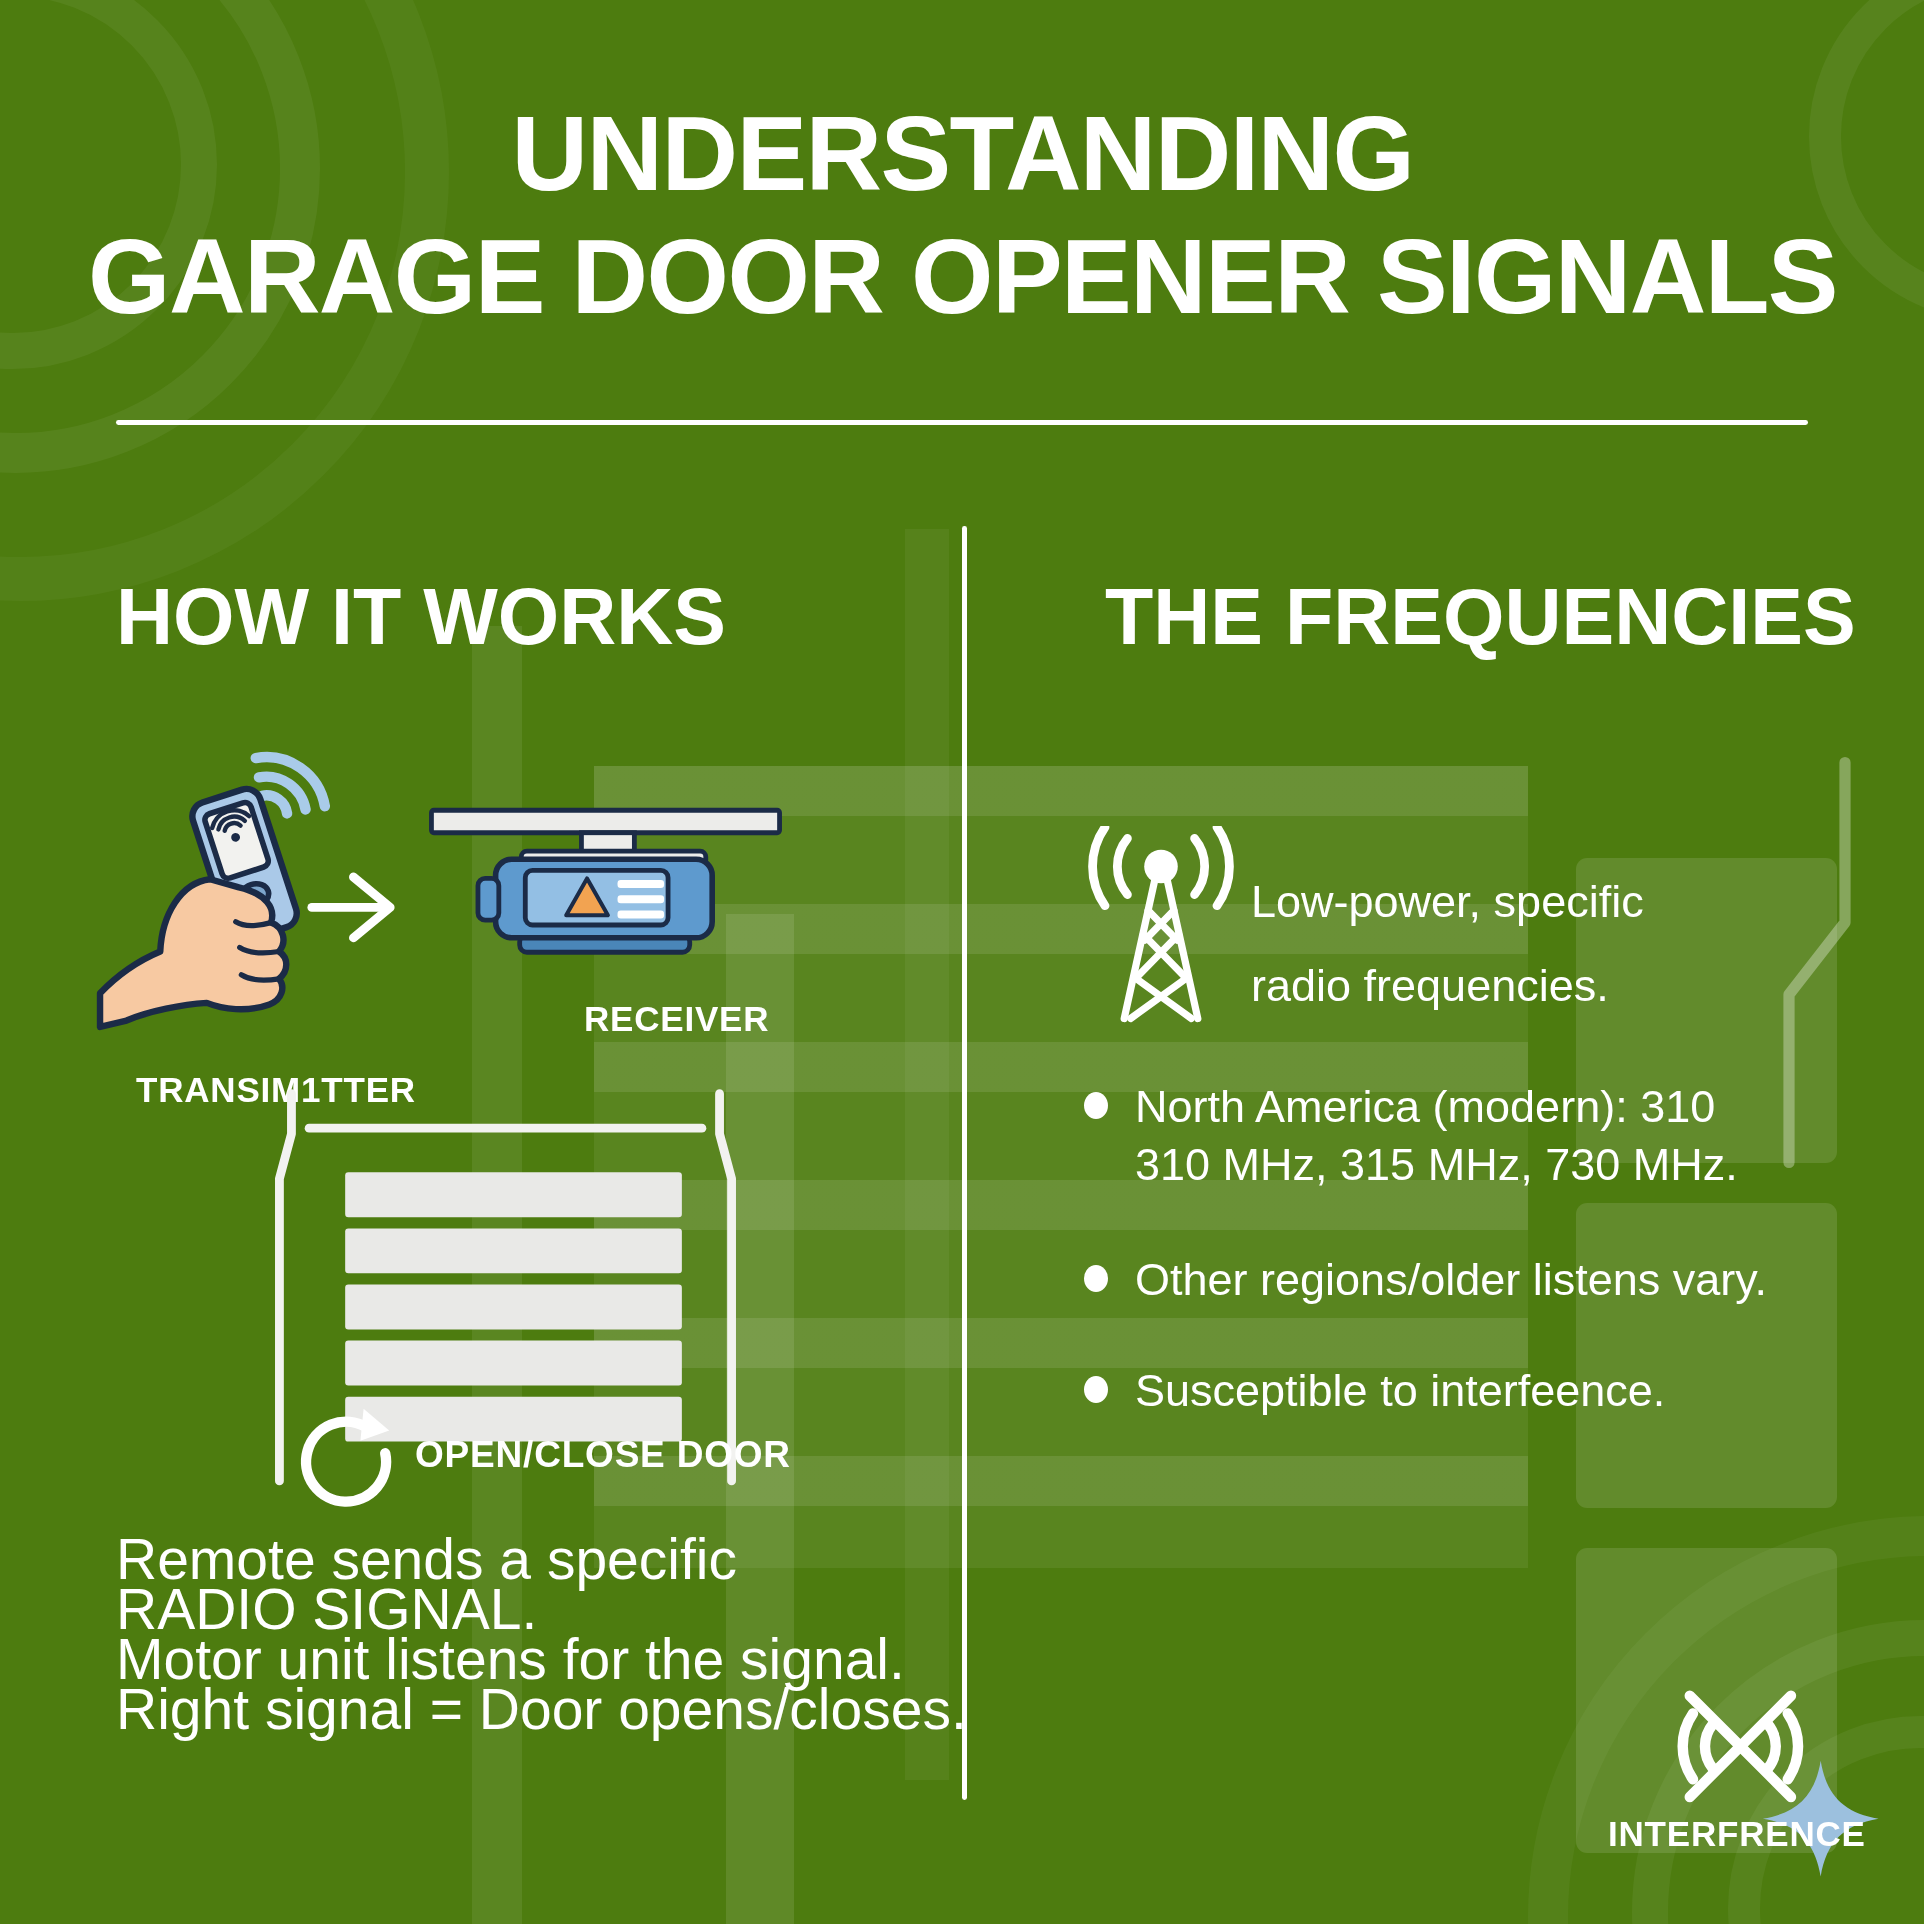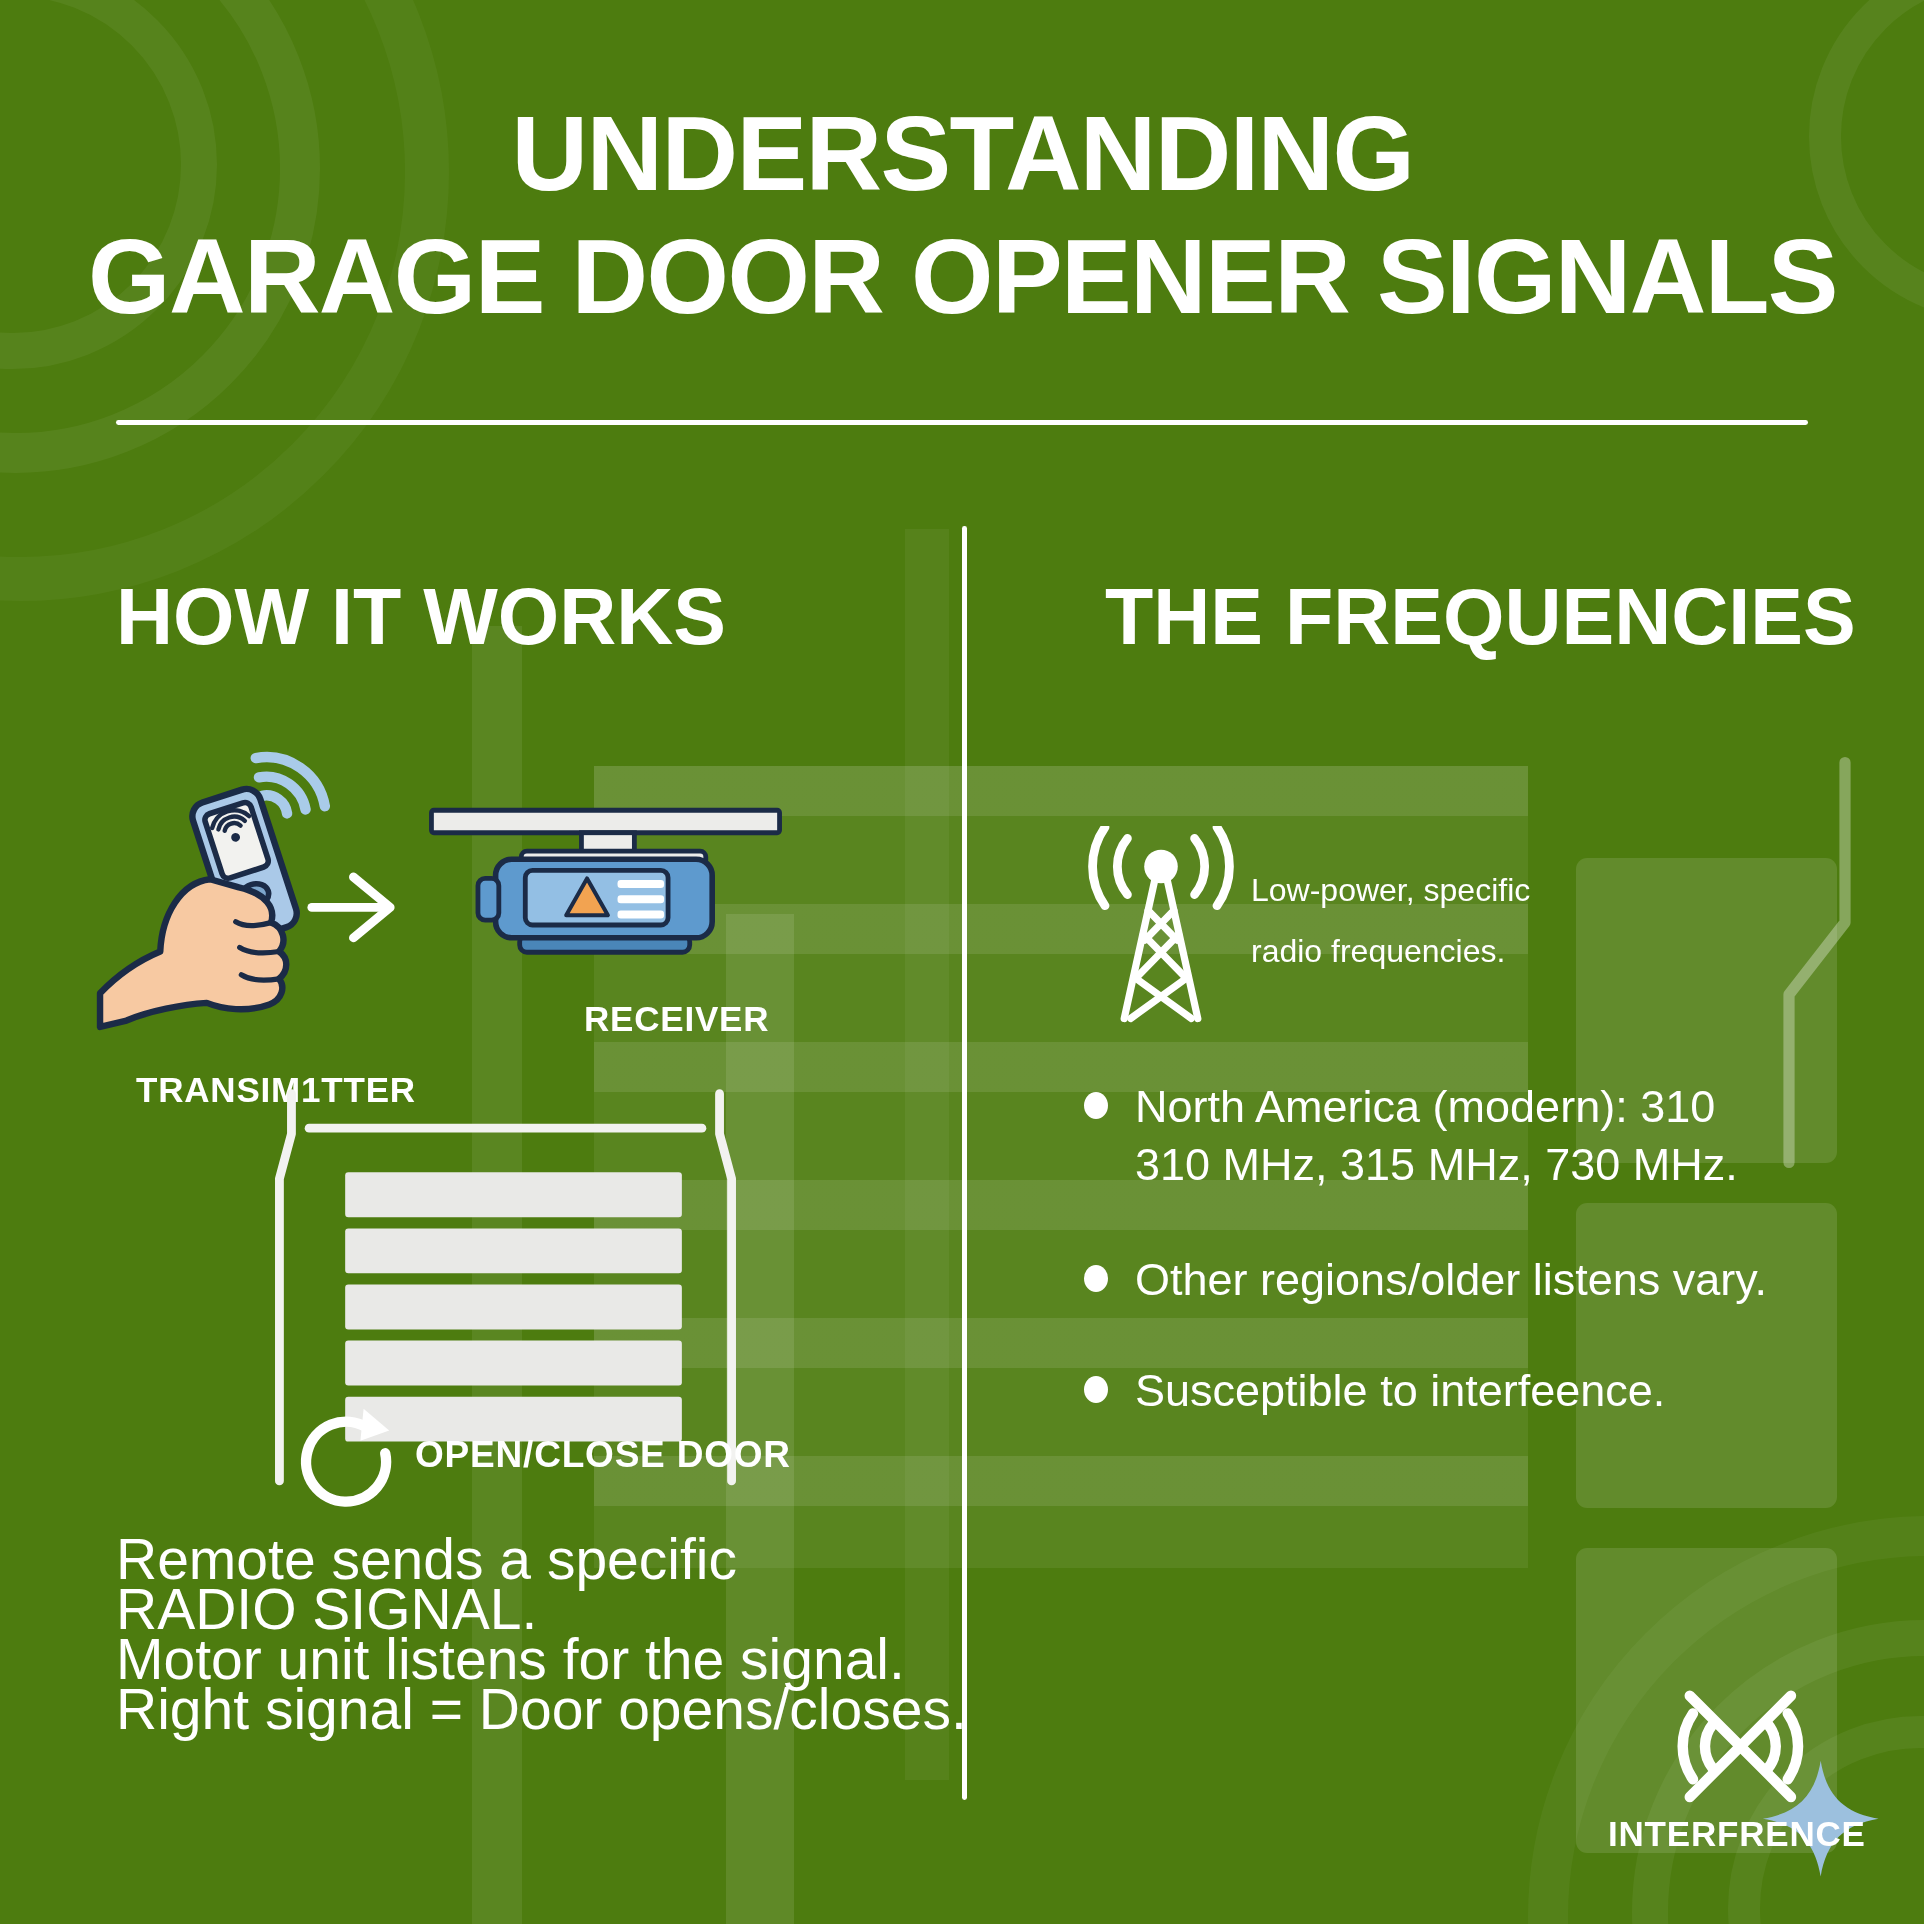--- a/index.html
+++ b/index.html
@@ -22,21 +22,21 @@
       rgba(255,255,255,0.07);
   }
   .bg-card{position:absolute;left:1576px;width:261px;height:305px;border-radius:11.2px;background:rgba(255,255,255,0.12);}
   
   .title-line{position:absolute;left:0;width:1925px;text-align:center;font-weight:bold;font-size:106px;line-height:1.1;letter-spacing:-1.6px;}
   .title-rule{position:absolute;left:116px;top:420px;width:1692px;height:4.8px;background:#ffffff;border-radius:2.4px;}
   .col-heading{position:absolute;font-weight:bold;font-size:79px;letter-spacing:0px;white-space:nowrap;}
   .v-divider{position:absolute;left:962px;top:526px;width:4.8px;height:1274px;background:#ffffff;border-radius:2.4px;}
   .small-label{position:absolute;font-weight:bold;font-size:35px;letter-spacing:0.8px;white-space:nowrap;}
   .body-text{position:absolute;font-size:57px;line-height:50px;white-space:pre-line;}
-  .intro-text{position:absolute;left:1251px;top:860px;font-size:32px;line-height:61px;white-space:pre-line;}
+  .intro-text{position:absolute;left:1251px;top:860px;font-size:45px;line-height:84px;white-space:pre-line;}
   .bullet-row{position:absolute;left:1084px;display:flex;align-items:flex-start;gap:27px;}
   .bullet-dot{flex:0 0 auto;width:24px;height:27px;margin-top:14.4px;background:#ffffff;border-radius:50%;}
   .bullet-text{font-size:45px;line-height:58px;white-space:pre-line;max-width:762px;}
   .footer-label{position:absolute;left:1608px;top:1814px;width:273px;text-align:left;font-weight:bold;font-size:35px;letter-spacing:0.8px;}
   svg{display:block;}
 </style>
 </head>
 <body>
 
 <div id="canvas">

